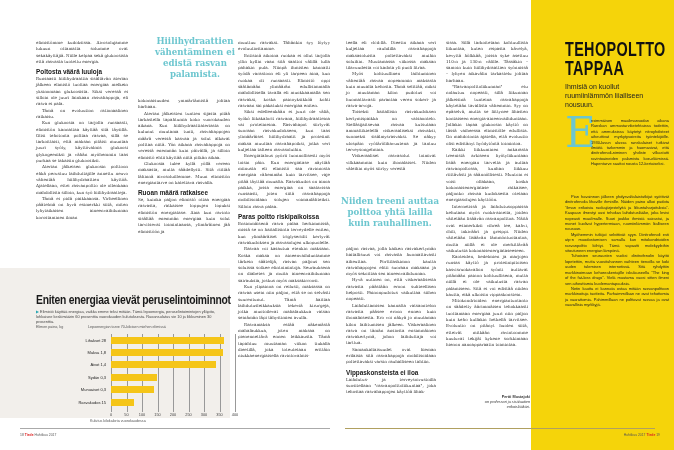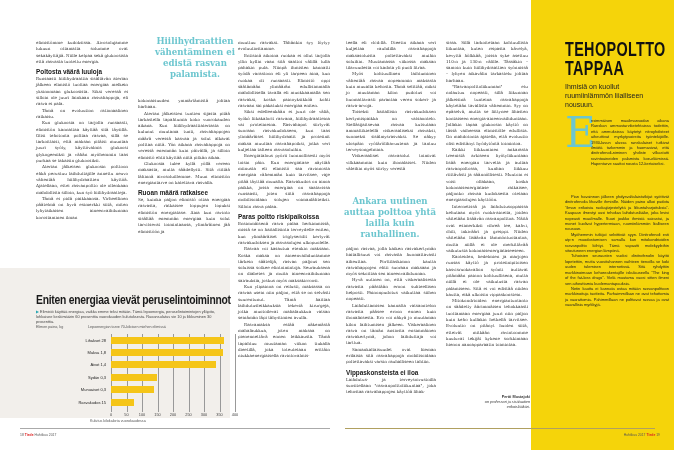--- a/index.html
+++ b/index.html
@@ -75,21 +75,21 @@
   <p>Rasvamaksa estää näkemästä mahalaukkua, joten maksaa on pienennettävä ennen leikkausta. Tämä tapahtuu muutaman viikon tiukalla dieetillä, joka toteutetaan erittäin niukkaenergiaisella ravintovalmis-</p>
 </div>
 
 <div class="col" style="left:346px; top:40px; width:90px;">
   <p class="noindent">teella eli vlcd:llä. Dieetin aikana veri kuljettaa vauhdilla rasvahappoja maksasoluista poltettavaksi muihin soluihin. Muutamassa viikossa maksan tilavuudesta voi kadota yli puoli litraa.</p>
   <p>Myös kohtuullinen laihtuminen vähentää rasvaa nopeammin maksasta kuin muualta kehosta. Tämä selittää, miksi jo muutaman kilon pudotus voi huomattavasti parantaa veren sokeri- ja rasva-arvoja.</p>
   <p>Toiseksi haitallisin rasvakudoksen kertymispaikka on vatsaontelo. Sielläsijaitsevaa rasvaa kutsutaan ammattikielellä viskeraaliseksi rasvaksi, suomeksi sisälmysrasvaksi. Se näkyy ulospäin vyötärölihavuutena ja tantuu terveysongelmina.</p>
   <p>Viskeraaliset rasvasolut toimivat vilkkaammin kuin ihonalaiset. Niiden väleihin myös siirtyy verestä</p>
 </div>
 
-<div class="pull" style="left:340px; top:196px; width:100px;">Ankara uutinen auttaa polttoa yhtä lailla kuin rauhallinen.</div>
+<div class="pull" style="left:340px; top:196px; width:100px;">Niiden treeni auttaa polttoa yhtä lailla kuin rauhallinen.</div>
 
 <div class="col" style="left:346px; top:246px; width:90px;">
   <p class="noindent">paljon rasvaa, jolla kaiken rasvakertymän haitallisuus voi rasvasta huomattavasti aiheuttaa. Porttilaskimon kautta rasvahappojen ehtii suoraan maksaan ja myös sekoittaa sen aineenvaihdunnan.</p>
   <p>Hyvä uutinen on, että viskeraalisesta rasvasta päästään eroon suhteellisen helposti. Painonpudotus vaikuttaa siihen nopeasti.</p>
   <p>Laihduttamisen kannalta vatsaontelon rasvasta pääsee eroon ennen kuin ihonalaisesta. Ero voi näkyä jo muutaman kilon laihtumisen jälkeen. Viskeraalinen rasva on tämän ansiosta ensimmäinen rasvakertymä, johon laihduttaja voi tarttua.</p>
   <p>Samankaltaisuudet ovat hieman erilaisia sitä rasvahappoja mobilisoidaan poltettavaksi varsin rauhalliseen tahtiin.</p>
   <h3>Vippaskonsteista ei iloa</h3>
   <p class="noindent">Laihdutus- ja terveysoivustoilla suositellaan "rasvanpolttoliikuntaa", joka tehostaa rasvahappojen käyttöä lihak-</p>
 </div>
 

